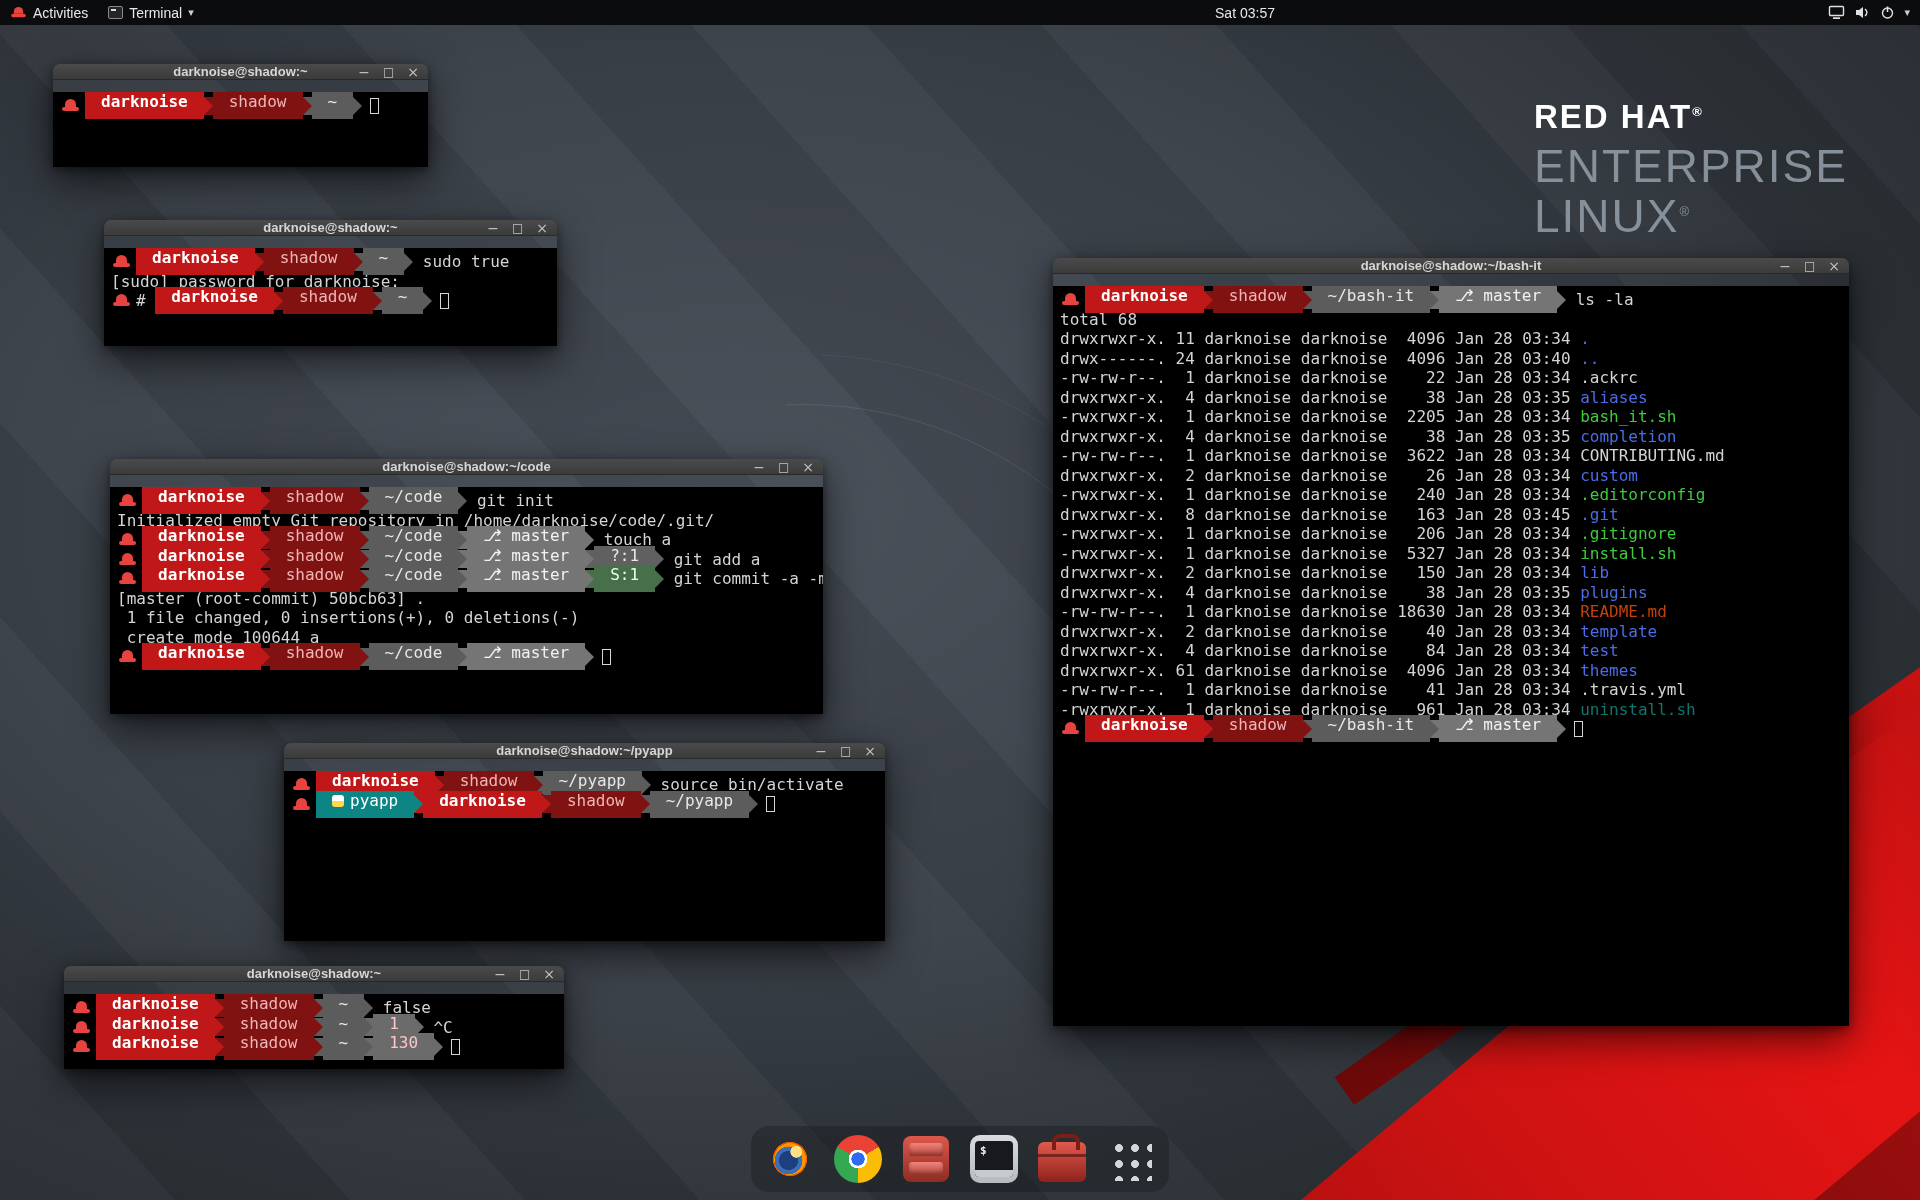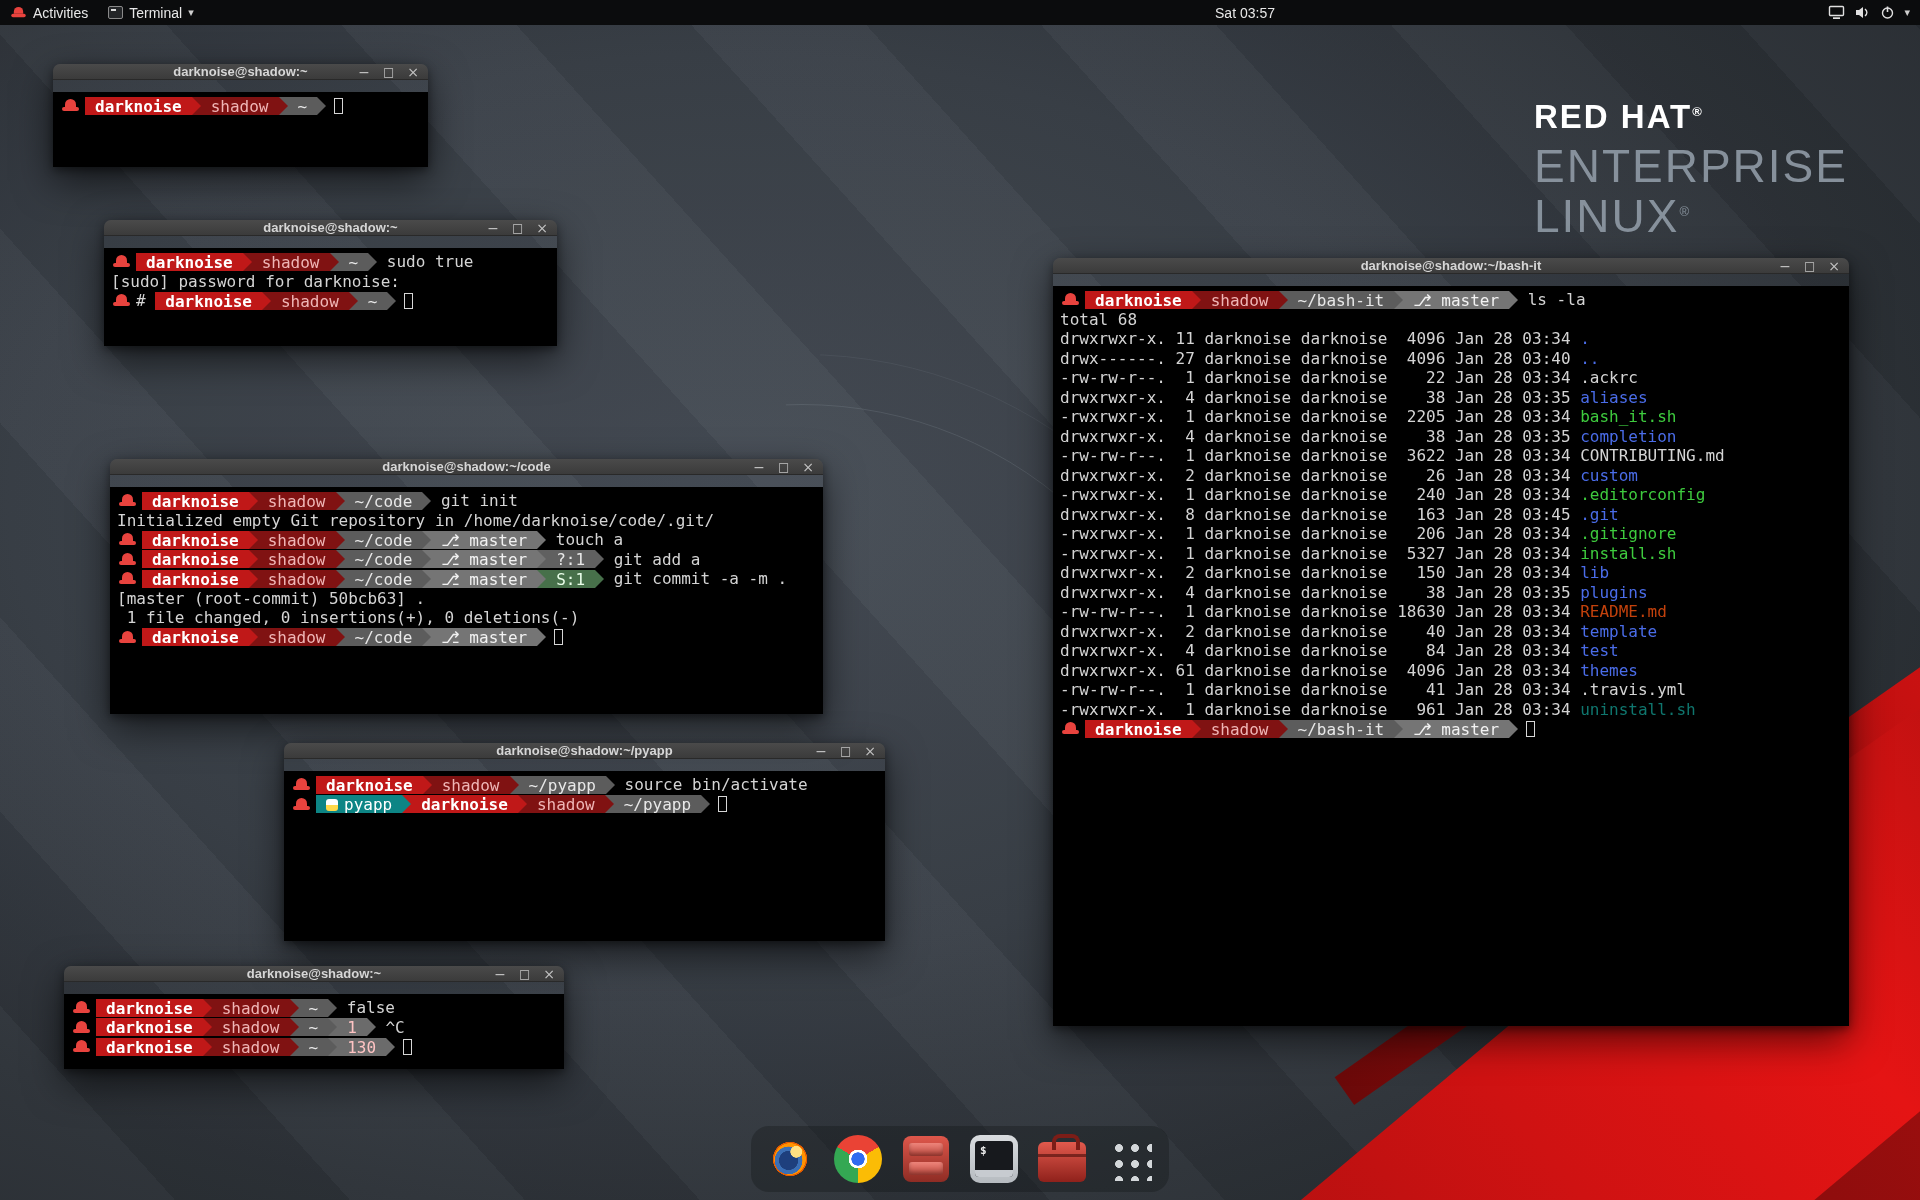--- a/index.html
+++ b/index.html
@@ -44,21 +44,21 @@
   #windows-layer{position:absolute;inset:0}
   .term-window{position:absolute;border-radius:8px 8px 2px 2px;box-shadow:0 14px 38px rgba(0,0,0,.6),0 3px 10px rgba(0,0,0,.45)}
   .tbar{height:16px;background:linear-gradient(180deg,#4a4a4a,#3b3b3b);border-bottom:1px solid #292929;border-radius:7px 7px 0 0;display:flex;align-items:center;justify-content:center;position:relative}
   .ttitle{font-size:13px;font-weight:bold;color:#d6d6d6}
   .tctrls{position:absolute;right:9px;top:0;height:100%;display:flex;align-items:center;gap:13px}
   .tbtn{color:#c2c2c2;font-size:14px;line-height:1;font-family:"DejaVu Sans",sans-serif;cursor:default}
   .tbtn.maximize{font-size:12px}
   .tbody{position:absolute;left:0;right:0;top:28px;bottom:0;background:#000;padding:4px 7px;font-family:"DejaVu Sans Mono",monospace;font-size:16px;line-height:19.5px;color:#d4d4d4;overflow:hidden}
   .tline{display:flex;align-items:center;height:19.5px;white-space:pre}
   .tline .hat-icon{margin:0 6px 0 2px}
-  .pl-seg{height:18px;line-height:19px;padding:0 10px;white-space:pre;flex:0 0 auto}
+  .pl-seg{height:27px;line-height:19px;padding:0 16px;white-space:pre;flex:0 0 auto}
   .pl-arrow{width:0;height:0;border-top:9.5px solid transparent;border-bottom:9.5px solid transparent;border-left:9px solid #000;flex:0 0 auto}
   .pl-text{line-height:19px;white-space:pre}
   .cursor{width:9px;height:16px;border:1px solid #d6d6d6;margin-left:8px;flex:0 0 auto}
   .py-icon{display:inline-block;width:12px;height:12px;margin-right:6px;border-radius:3px;background:linear-gradient(180deg,#ffffff 0 50%,#ffd94a 50% 100%);vertical-align:-1px}
   .ls-perms{display:inline-block;width:11ch}
   .ls-links{display:inline-block;width:3ch;text-align:right}
   .ls-size{display:inline-block;width:6ch;text-align:right}
 
   
   .dock{position:absolute;left:50%;bottom:8px;transform:translateX(-50%);display:flex;align-items:center;gap:18px;padding:8px 14px;background:rgba(12,14,16,0.28);border-radius:18px;z-index:40}
@@ -141,20 +141,21 @@
           </span>
         </div>
         <div class="tbody">
           <div class="tline"><span class="hat-icon"></span><span class="pl-seg" style="background: rgb(192, 24, 24); color: rgb(255, 255, 255); font-weight: bold;">darknoise</span><span class="pl-arrow" style="border-left-color: rgb(192, 24, 24); background: rgb(128, 18, 18);"></span><span class="pl-seg" style="background: rgb(128, 18, 18); color: rgb(239, 182, 182);">shadow</span><span class="pl-arrow" style="border-left-color: rgb(128, 18, 18); background: rgb(92, 92, 92);"></span><span class="pl-seg" style="background: rgb(92, 92, 92); color: rgb(232, 232, 232);">~/code</span><span class="pl-arrow" style="border-left-color: rgb(92, 92, 92);"></span><span class="pl-text"> git init</span></div>
           <div class="tline"><span class="pl-text">Initialized empty Git repository in /home/darknoise/code/.git/</span></div>
           <div class="tline"><span class="hat-icon"></span><span class="pl-seg" style="background: rgb(192, 24, 24); color: rgb(255, 255, 255); font-weight: bold;">darknoise</span><span class="pl-arrow" style="border-left-color: rgb(192, 24, 24); background: rgb(128, 18, 18);"></span><span class="pl-seg" style="background: rgb(128, 18, 18); color: rgb(239, 182, 182);">shadow</span><span class="pl-arrow" style="border-left-color: rgb(128, 18, 18); background: rgb(92, 92, 92);"></span><span class="pl-seg" style="background: rgb(92, 92, 92); color: rgb(232, 232, 232);">~/code</span><span class="pl-arrow" style="border-left-color: rgb(92, 92, 92); background: rgb(117, 117, 117);"></span><span class="pl-seg" style="background: rgb(117, 117, 117); color: rgb(242, 242, 242);">⎇ master</span><span class="pl-arrow" style="border-left-color: rgb(117, 117, 117);"></span><span class="pl-text"> touch a</span></div>
           <div class="tline"><span class="hat-icon"></span><span class="pl-seg" style="background: rgb(192, 24, 24); color: rgb(255, 255, 255); font-weight: bold;">darknoise</span><span class="pl-arrow" style="border-left-color: rgb(192, 24, 24); background: rgb(128, 18, 18);"></span><span class="pl-seg" style="background: rgb(128, 18, 18); color: rgb(239, 182, 182);">shadow</span><span class="pl-arrow" style="border-left-color: rgb(128, 18, 18); background: rgb(92, 92, 92);"></span><span class="pl-seg" style="background: rgb(92, 92, 92); color: rgb(232, 232, 232);">~/code</span><span class="pl-arrow" style="border-left-color: rgb(92, 92, 92); background: rgb(117, 117, 117);"></span><span class="pl-seg" style="background: rgb(117, 117, 117); color: rgb(242, 242, 242);">⎇ master</span><span class="pl-arrow" style="border-left-color: rgb(117, 117, 117); background: rgb(96, 96, 96);"></span><span class="pl-seg" style="background: rgb(96, 96, 96); color: rgb(232, 232, 232);">?:1</span><span class="pl-arrow" style="border-left-color: rgb(96, 96, 96);"></span><span class="pl-text"> git add a</span></div>
           <div class="tline"><span class="hat-icon"></span><span class="pl-seg" style="background: rgb(192, 24, 24); color: rgb(255, 255, 255); font-weight: bold;">darknoise</span><span class="pl-arrow" style="border-left-color: rgb(192, 24, 24); background: rgb(128, 18, 18);"></span><span class="pl-seg" style="background: rgb(128, 18, 18); color: rgb(239, 182, 182);">shadow</span><span class="pl-arrow" style="border-left-color: rgb(128, 18, 18); background: rgb(92, 92, 92);"></span><span class="pl-seg" style="background: rgb(92, 92, 92); color: rgb(232, 232, 232);">~/code</span><span class="pl-arrow" style="border-left-color: rgb(92, 92, 92); background: rgb(117, 117, 117);"></span><span class="pl-seg" style="background: rgb(117, 117, 117); color: rgb(242, 242, 242);">⎇ master</span><span class="pl-arrow" style="border-left-color: rgb(117, 117, 117); background: rgb(71, 112, 74);"></span><span class="pl-seg" style="background: rgb(71, 112, 74); color: rgb(234, 255, 234);">S:1</span><span class="pl-arrow" style="border-left-color: rgb(71, 112, 74);"></span><span class="pl-text"> git commit -a -m .</span></div>
           <div class="tline"><span class="pl-text">[master (root-commit) 50bcb63] .</span></div>
           <div class="tline"><span class="pl-text"> 1 file changed, 0 insertions(+), 0 deletions(-)</span></div>
+          <div class="tline"><span class="pl-text"> create mode 100644 a</span></div>
           <div class="tline"><span class="hat-icon"></span><span class="pl-seg" style="background: rgb(192, 24, 24); color: rgb(255, 255, 255); font-weight: bold;">darknoise</span><span class="pl-arrow" style="border-left-color: rgb(192, 24, 24); background: rgb(128, 18, 18);"></span><span class="pl-seg" style="background: rgb(128, 18, 18); color: rgb(239, 182, 182);">shadow</span><span class="pl-arrow" style="border-left-color: rgb(128, 18, 18); background: rgb(92, 92, 92);"></span><span class="pl-seg" style="background: rgb(92, 92, 92); color: rgb(232, 232, 232);">~/code</span><span class="pl-arrow" style="border-left-color: rgb(92, 92, 92); background: rgb(117, 117, 117);"></span><span class="pl-seg" style="background: rgb(117, 117, 117); color: rgb(242, 242, 242);">⎇ master</span><span class="pl-arrow" style="border-left-color: rgb(117, 117, 117);"></span><span class="cursor"></span></div>
         </div>
       </div>
       <div class="term-window" style="left: 284px; top: 743px; width: 601px; height: 198px;">
         <div class="tbar">
           <span class="ttitle">darknoise@shadow:~/pyapp</span>
           <span class="tctrls">
             <span class="tbtn minimize">−</span>
             <span class="tbtn maximize">□</span>
             <span class="tbtn close">×</span>
@@ -186,21 +187,21 @@
           <span class="tctrls">
             <span class="tbtn minimize">−</span>
             <span class="tbtn maximize">□</span>
             <span class="tbtn close">×</span>
           </span>
         </div>
         <div class="tbody">
           <div class="tline"><span class="hat-icon"></span><span class="pl-seg" style="background: rgb(192, 24, 24); color: rgb(255, 255, 255); font-weight: bold;">darknoise</span><span class="pl-arrow" style="border-left-color: rgb(192, 24, 24); background: rgb(128, 18, 18);"></span><span class="pl-seg" style="background: rgb(128, 18, 18); color: rgb(239, 182, 182);">shadow</span><span class="pl-arrow" style="border-left-color: rgb(128, 18, 18); background: rgb(92, 92, 92);"></span><span class="pl-seg" style="background: rgb(92, 92, 92); color: rgb(232, 232, 232);">~/bash-it</span><span class="pl-arrow" style="border-left-color: rgb(92, 92, 92); background: rgb(117, 117, 117);"></span><span class="pl-seg" style="background: rgb(117, 117, 117); color: rgb(242, 242, 242);">⎇ master</span><span class="pl-arrow" style="border-left-color: rgb(117, 117, 117);"></span><span class="pl-text"> ls -la</span></div>
           <div class="tline"><span class="pl-text">total 68</span></div>
           <div class="tline"><span class="ls-perms">drwxrwxr-x.</span><span class="ls-links">11</span><span class="ls-own"> darknoise darknoise</span><span class="ls-size">4096</span><span class="ls-date"> Jan 28 03:34 </span><span class="ls-name" style="color: rgb(74, 108, 232);">.</span></div>
-          <div class="tline"><span class="ls-perms">drwx------.</span><span class="ls-links">27</span><span class="ls-own"> darknoise darknoise</span><span class="ls-size">4096</span><span class="ls-date"> Jan 28 03:40 </span><span class="ls-name" style="color: rgb(74, 108, 232);">..</span></div>
+          <div class="tline"><span class="ls-perms">drwx------.</span><span class="ls-links">24</span><span class="ls-own"> darknoise darknoise</span><span class="ls-size">4096</span><span class="ls-date"> Jan 28 03:40 </span><span class="ls-name" style="color: rgb(74, 108, 232);">..</span></div>
           <div class="tline"><span class="ls-perms">-rw-rw-r--.</span><span class="ls-links">1</span><span class="ls-own"> darknoise darknoise</span><span class="ls-size">22</span><span class="ls-date"> Jan 28 03:34 </span><span class="ls-name" style="color: rgb(212, 212, 212);">.ackrc</span></div>
           <div class="tline"><span class="ls-perms">drwxrwxr-x.</span><span class="ls-links">4</span><span class="ls-own"> darknoise darknoise</span><span class="ls-size">38</span><span class="ls-date"> Jan 28 03:35 </span><span class="ls-name" style="color: rgb(74, 108, 232);">aliases</span></div>
           <div class="tline"><span class="ls-perms">-rwxrwxr-x.</span><span class="ls-links">1</span><span class="ls-own"> darknoise darknoise</span><span class="ls-size">2205</span><span class="ls-date"> Jan 28 03:34 </span><span class="ls-name" style="color: rgb(62, 203, 62);">bash_it.sh</span></div>
           <div class="tline"><span class="ls-perms">drwxrwxr-x.</span><span class="ls-links">4</span><span class="ls-own"> darknoise darknoise</span><span class="ls-size">38</span><span class="ls-date"> Jan 28 03:35 </span><span class="ls-name" style="color: rgb(74, 108, 232);">completion</span></div>
           <div class="tline"><span class="ls-perms">-rw-rw-r--.</span><span class="ls-links">1</span><span class="ls-own"> darknoise darknoise</span><span class="ls-size">3622</span><span class="ls-date"> Jan 28 03:34 </span><span class="ls-name" style="color: rgb(212, 212, 212);">CONTRIBUTING.md</span></div>
           <div class="tline"><span class="ls-perms">drwxrwxr-x.</span><span class="ls-links">2</span><span class="ls-own"> darknoise darknoise</span><span class="ls-size">26</span><span class="ls-date"> Jan 28 03:34 </span><span class="ls-name" style="color: rgb(74, 108, 232);">custom</span></div>
           <div class="tline"><span class="ls-perms">-rwxrwxr-x.</span><span class="ls-links">1</span><span class="ls-own"> darknoise darknoise</span><span class="ls-size">240</span><span class="ls-date"> Jan 28 03:34 </span><span class="ls-name" style="color: rgb(62, 203, 62);">.editorconfig</span></div>
           <div class="tline"><span class="ls-perms">drwxrwxr-x.</span><span class="ls-links">8</span><span class="ls-own"> darknoise darknoise</span><span class="ls-size">163</span><span class="ls-date"> Jan 28 03:45 </span><span class="ls-name" style="color: rgb(74, 108, 232);">.git</span></div>
           <div class="tline"><span class="ls-perms">-rwxrwxr-x.</span><span class="ls-links">1</span><span class="ls-own"> darknoise darknoise</span><span class="ls-size">206</span><span class="ls-date"> Jan 28 03:34 </span><span class="ls-name" style="color: rgb(62, 203, 62);">.gitignore</span></div>
           <div class="tline"><span class="ls-perms">-rwxrwxr-x.</span><span class="ls-links">1</span><span class="ls-own"> darknoise darknoise</span><span class="ls-size">5327</span><span class="ls-date"> Jan 28 03:34 </span><span class="ls-name" style="color: rgb(62, 203, 62);">install.sh</span></div>

